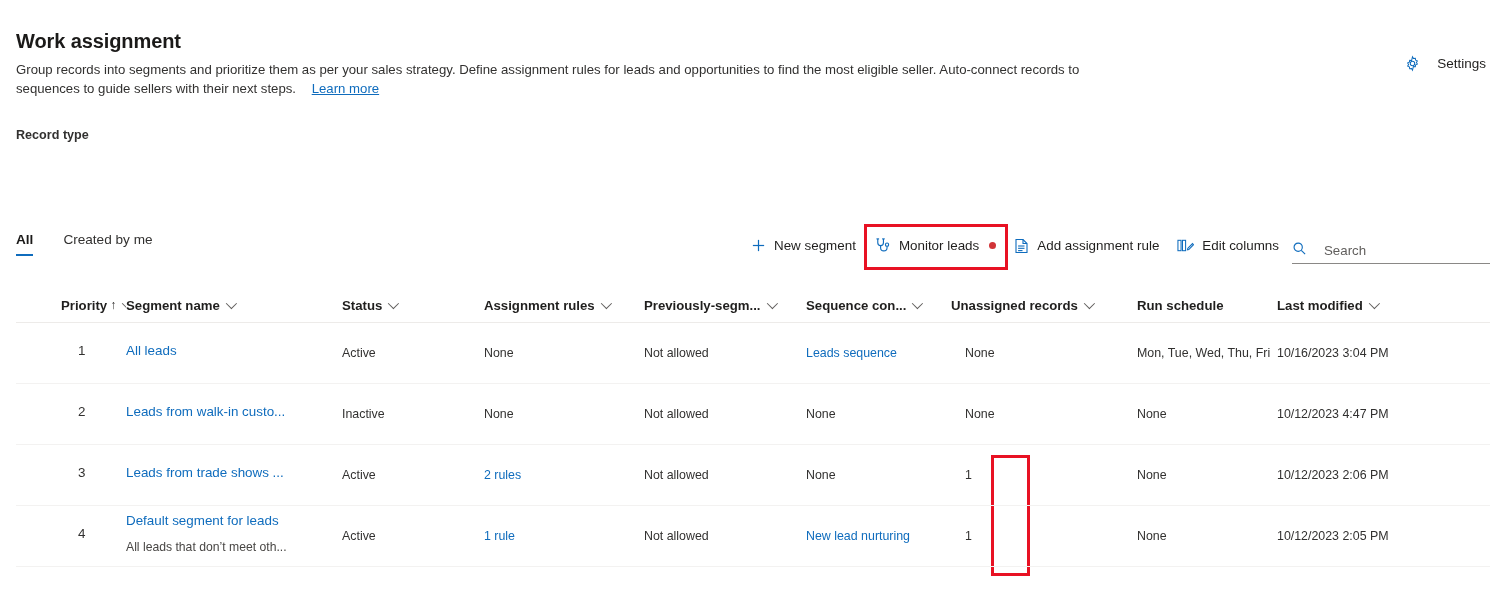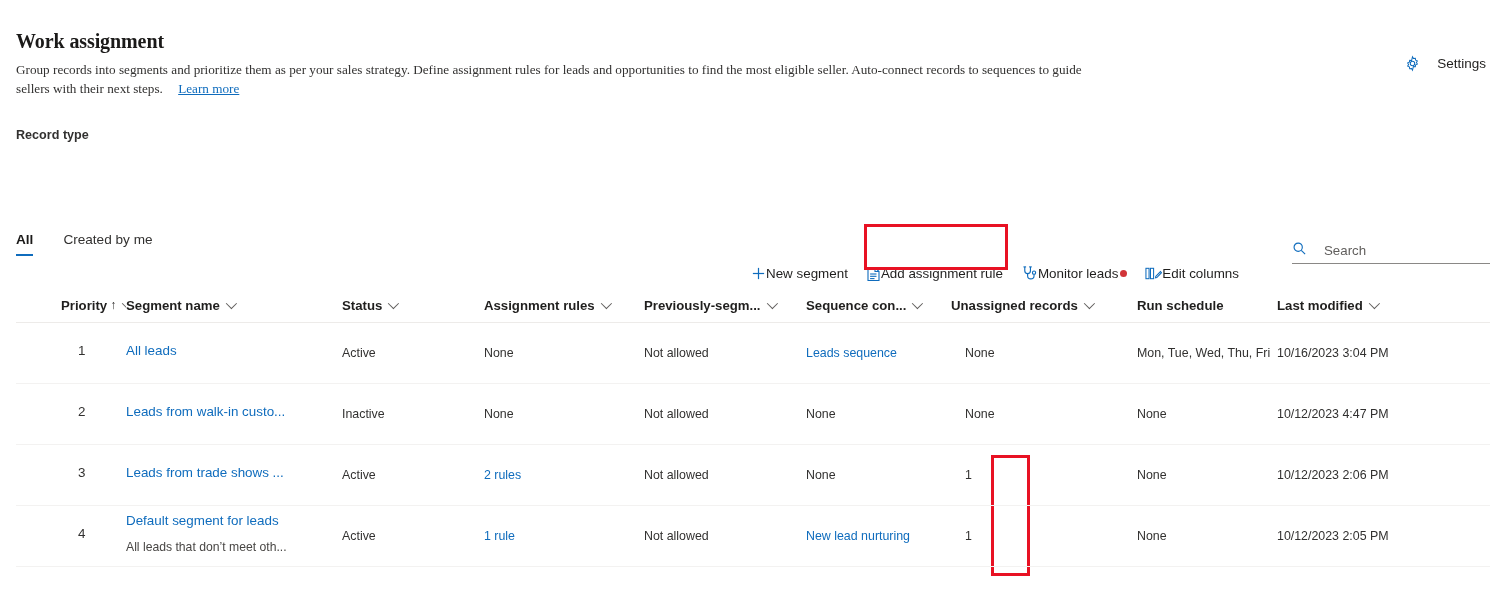--- a/index.html
+++ b/index.html
@@ -15,21 +15,20 @@
     overflow: hidden;
     position: relative;
   }
 
   
   .page-header {
     position: absolute;
     left: 16px;
     top: 28px;
     width: 1120px;
-    font-family: Liberation Serif, serif;
   }
   .page-title {
     font-size: 20px;
     font-weight: 600;
     color: #1b1a19;
     letter-spacing: -0.1px;
     margin: 0 0 6px 0;
     line-height: 26px;
   }
   .page-desc {
@@ -129,26 +128,26 @@
   .cmdbar {
     position: absolute;
     left: 742px;
     top: 232px;
     display: flex;
     align-items: center;
   }
   .cmd {
     display: flex;
     align-items: center;
+    gap: 8px;
     font-size: 13.4px;
     color: #201f1e;
     padding: 5px 9px;
     cursor: pointer;
     white-space: nowrap;
-    margin-top: 28px;
   }
   .cmd .glyph { display: flex; align-items: center; }
   .red-dot {
     width: 7px;
     height: 7px;
     border-radius: 50%;
     background: #d13438;
     display: inline-block;
     margin-left: 2px;
   }
@@ -305,51 +304,51 @@
 <div class="cmdbar">
 
   <div class="cmd">
     <span class="glyph">
       <svg width="15" height="15" viewBox="0 0 16 16" stroke="#0f6cbd" stroke-width="1.3">
         <line x1="8" y1="2" x2="8" y2="14"></line>
           <line x1="2" y1="8" x2="14" y2="8"></line>
       </svg>
     </span>
     <span>New segment</span>
-  </div>
-
-  <div class="cmd">
-    <span class="glyph">
-      <svg width="15" height="16" viewBox="0 0 14 16" fill="none" stroke="#0f6cbd" stroke-width="1.1">
-        <path d="M1.5 1.5h7l4 4v9h-11z"></path>
-        <path d="M8.5 1.5v4h4"></path>
-        <line x1="3.6" y1="8" x2="10" y2="8"></line>
-        <line x1="3.6" y1="10.3" x2="10" y2="10.3"></line>
-        <line x1="3.6" y1="12.6" x2="8" y2="12.6"></line>
-      </svg>
-    </span>
-    <span>Add assignment rule</span>
   </div>
 
   <div class="cmd">
     <span class="glyph">
       <svg width="17" height="17" viewBox="0 0 18 18" fill="none" stroke="#0f6cbd" stroke-width="1.2">
         <path d="M4 2v4.2a3 3 0 0 0 6 0V2"></path>
         <path d="M7 9.2v2.1a3.4 3.4 0 0 0 6.8 0v-1.6"></path>
         <circle cx="13.8" cy="8.1" r="1.7"></circle>
         <line x1="2.6" y1="2" x2="5.4" y2="2"></line>
         <line x1="8.6" y1="2" x2="11.4" y2="2"></line>
       </svg>
     </span>
     <span>Monitor leads</span>
     <span class="red-dot"></span>
   </div>
 
   <div class="cmd">
     <span class="glyph">
+      <svg width="15" height="16" viewBox="0 0 14 16" fill="none" stroke="#0f6cbd" stroke-width="1.1">
+        <path d="M1.5 1.5h7l4 4v9h-11z"></path>
+        <path d="M8.5 1.5v4h4"></path>
+        <line x1="3.6" y1="8" x2="10" y2="8"></line>
+        <line x1="3.6" y1="10.3" x2="10" y2="10.3"></line>
+        <line x1="3.6" y1="12.6" x2="8" y2="12.6"></line>
+      </svg>
+    </span>
+    <span>Add assignment rule</span>
+  </div>
+
+  <div class="cmd">
+    <span class="glyph">
       <svg width="17" height="15" viewBox="0 0 18 15" fill="none" stroke="#0f6cbd" stroke-width="1.1">
         <rect x="1" y="2" width="3.3" height="11"></rect>
         <rect x="5.8" y="2" width="3.3" height="11"></rect>
         <path d="M11.4 10.6l5-5.2 1.1 1.2-5 5.2-1.4.3z"></path>
       </svg>
     </span>
     <span>Edit columns</span>
   </div>
 </div>
 

